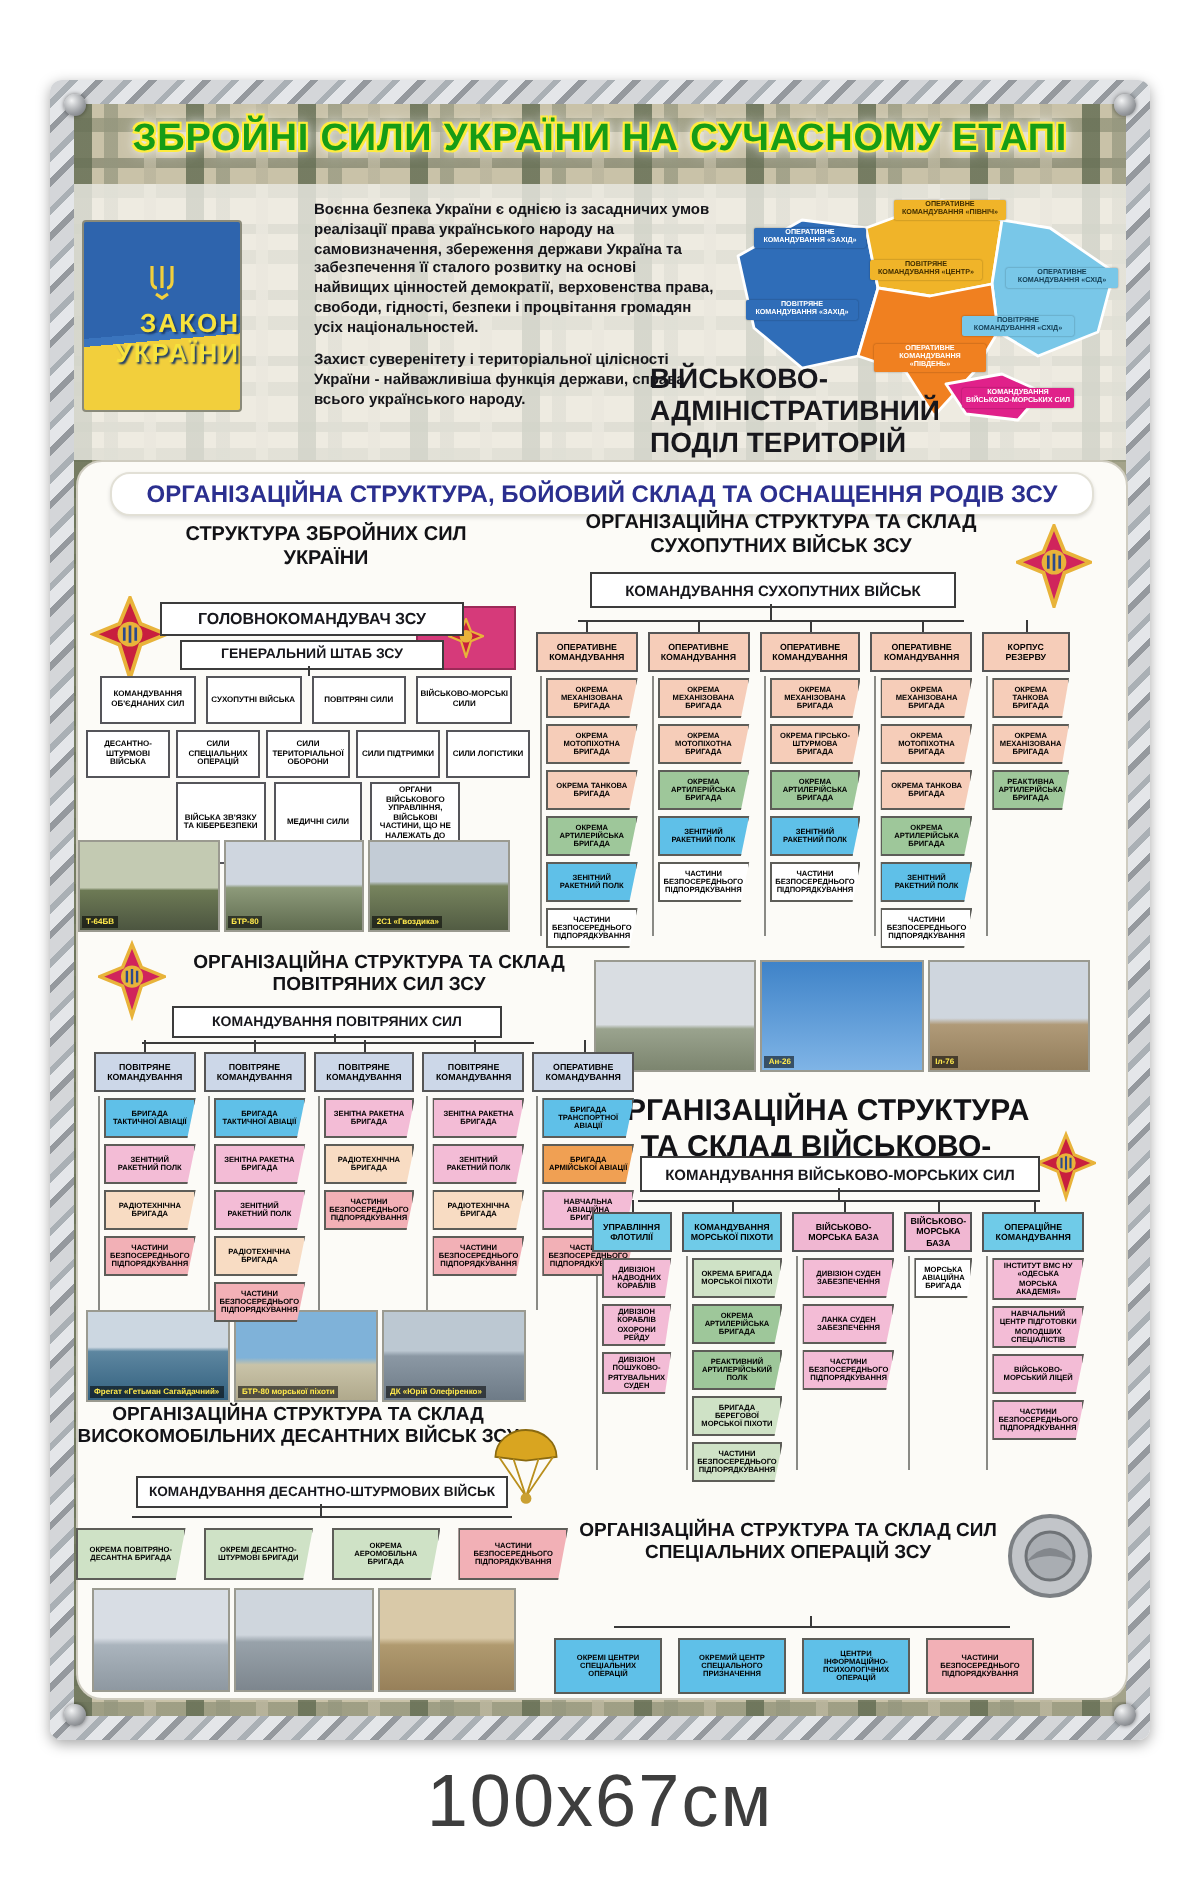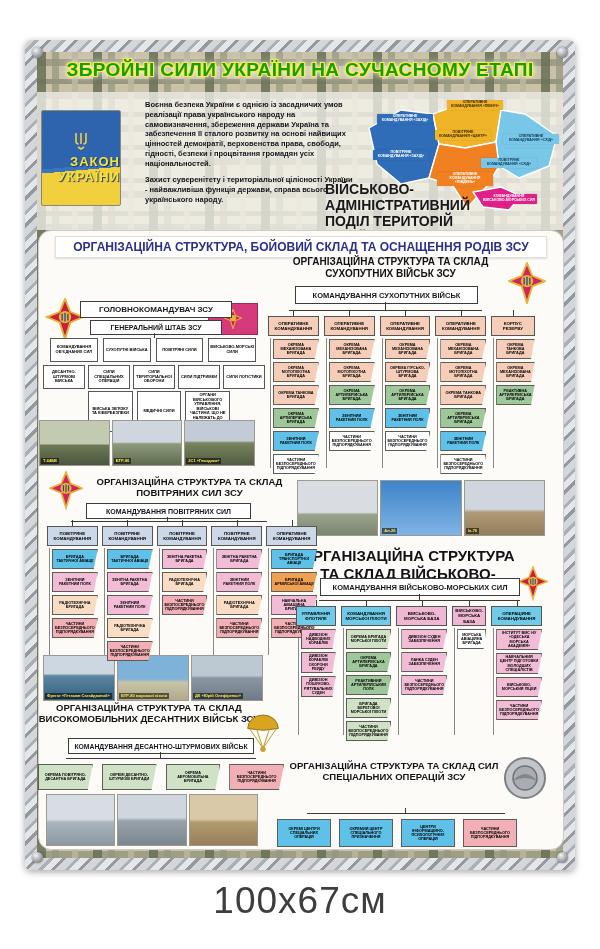--- a/index.html
+++ b/index.html
@@ -20,21 +20,21 @@
   .poster-title{position:absolute;top:19px;left:0;right:0;text-align:center;font-size:19px;font-weight:900;letter-spacing:.4px;color:#169c16;
     text-shadow:-1px -1px 0 #ffec3d,1px -1px 0 #ffec3d,-1px 1px 0 #ffec3d,1px 1px 0 #ffec3d,0 0 5px #ffffff,0 0 9px #ffffff}
 
   
   .law-badge{position:absolute;left:16px;top:70px;width:78px;height:94px;border:1px solid #8a8a7a;border-radius:2px;
     background:linear-gradient(175deg,#2e64ad 0 58%,#3a74bd 58% 62%,#f2cf3c 62% 100%);
     display:flex;flex-direction:column;align-items:center;justify-content:center;gap:1px}
   .law-badge .trident{margin-bottom:4px}
   .law-badge .law-text{font-size:13px;font-weight:900;color:#f7e23c;text-shadow:1px 1px 1px #1a3a6a;text-align:right;line-height:1.15;letter-spacing:1px}
   .intro{position:absolute;left:120px;top:60px;width:212px;color:#15151a;font-size:7.5px;line-height:1.3;font-weight:700}
-  .intro p{margin:0 0 7px 0}
+  .intro p{margin:0 0 7px 12px}
 
   
   .map-wrap{position:absolute;left:338px;top:50px;width:198px;height:132px}
   .map-wrap svg{width:100%;height:100%}
   .map-caption{position:absolute;left:300px;top:141px;width:146px;font-size:14px;font-weight:700;line-height:1.15;color:#17171c;text-transform:uppercase}
   .map-labels .mlabel{position:absolute;font-size:3.6px;font-weight:800;line-height:1.1;text-align:center;padding:1px 2px;border-radius:1px;max-width:52px;text-transform:uppercase;box-shadow:0 0 1px rgba(0,0,0,.4)}
   .ml-blue{background:#2f6db8;color:#fff}
   .ml-yellow{background:#f0b429;color:#402e00}
   .ml-lblue{background:#79c7e8;color:#123c52}
   .ml-orange{background:#f08020;color:#fff}
@@ -43,21 +43,21 @@
   .map-labels .mlabel:nth-child(2){left:10px;top:60px}
   .map-labels .mlabel:nth-child(3){left:84px;top:10px}
   .map-labels .mlabel:nth-child(4){left:72px;top:40px}
   .map-labels .mlabel:nth-child(5){left:140px;top:44px}
   .map-labels .mlabel:nth-child(6){left:118px;top:68px}
   .map-labels .mlabel:nth-child(7){left:74px;top:82px}
   .map-labels .mlabel:nth-child(8){left:118px;top:104px}
 
   
   .panel{position:absolute;left:13px;top:190px;width:524px;height:618px;background:#fcfbf7;border:1px solid #cfccc0;border-radius:13px}
-  .banner{position:absolute;left:30px;top:196px;width:490px;height:20px;background:#ffffff;border:1px solid #e2e0d6;border-radius:0;
+  .banner{position:absolute;left:30px;top:196px;width:490px;height:20px;background:#ffffff;border:1px solid #e2e0d6;border-radius:10px;
     display:flex;align-items:center;justify-content:center;font-size:12px;font-weight:800;color:#2b2f8f;box-shadow:0 1px 2px rgba(0,0,0,.12)}
 
   .sec-title{position:absolute;font-weight:800;color:#121216;text-align:center;line-height:1.18;text-transform:uppercase}
   .cmdbox{position:absolute;background:#fff;border:1.5px solid #3c3c3c;display:flex;align-items:center;justify-content:center;
     font-weight:800;color:#17171c;text-align:center;text-transform:uppercase}
   .hline{position:absolute;height:1px;background:#3a3a3a}
   .vline{position:absolute;width:1px;background:#3a3a3a}
 
   
   .ochart{position:absolute;display:flex}
@@ -146,20 +146,21 @@
         <div class="mlabel ml-orange">ОПЕРАТИВНЕ КОМАНДУВАННЯ «ПІВДЕНЬ»</div>
         <div class="mlabel ml-magenta">КОМАНДУВАННЯ ВІЙСЬКОВО-МОРСЬКИХ СИЛ</div>
     </div>
   </div>
   <div class="map-caption">ВІЙСЬКОВО-АДМІНІСТРАТИВНИЙ ПОДІЛ ТЕРИТОРІЙ УКРАЇНИ</div>
 
   <div class="panel"></div>
   <div class="banner">ОРГАНІЗАЦІЙНА СТРУКТУРА, БОЙОВИЙ СКЛАД ТА ОСНАЩЕННЯ РОДІВ ЗСУ</div>
 
   <div class="abs" style="left:18px;top:222px;width:240px;height:175px">
+    <div class="sec-title" style="left:30px;top:0;width:180px;font-size:10px">СТРУКТУРА ЗБРОЙНИХ СИЛ УКРАЇНИ</div>
     <div class="emblem" style="left:2px;top:36px">
       <svg width="40" height="42" viewBox="0 0 40 44">
         <path d="M20 1 L25.5 14.5 L39 20 L25.5 25.5 L20 43 L14.5 25.5 L1 20 L14.5 14.5 Z" fill="#c81f3e" stroke="#e8b33a" stroke-width="2"></path>
         <circle cx="20" cy="20" r="6.5" fill="#e8b33a"></circle>
         <path d="M17 16.5 v7 M20 15.5 v9 M23 16.5 v7" stroke="#2b4a8b" stroke-width="1.4" fill="none"></path>
       </svg>
     </div>
     <div class="flag-box" style="left:165px;top:41px;width:48px;height:30px">
       <svg width="18" height="20" viewBox="0 0 40 44">
         <path d="M20 1 L25.5 14.5 L39 20 L25.5 25.5 L20 43 L14.5 25.5 L1 20 L14.5 14.5 Z" fill="#c81f3e" stroke="#e8b33a" stroke-width="2.5"></path>

